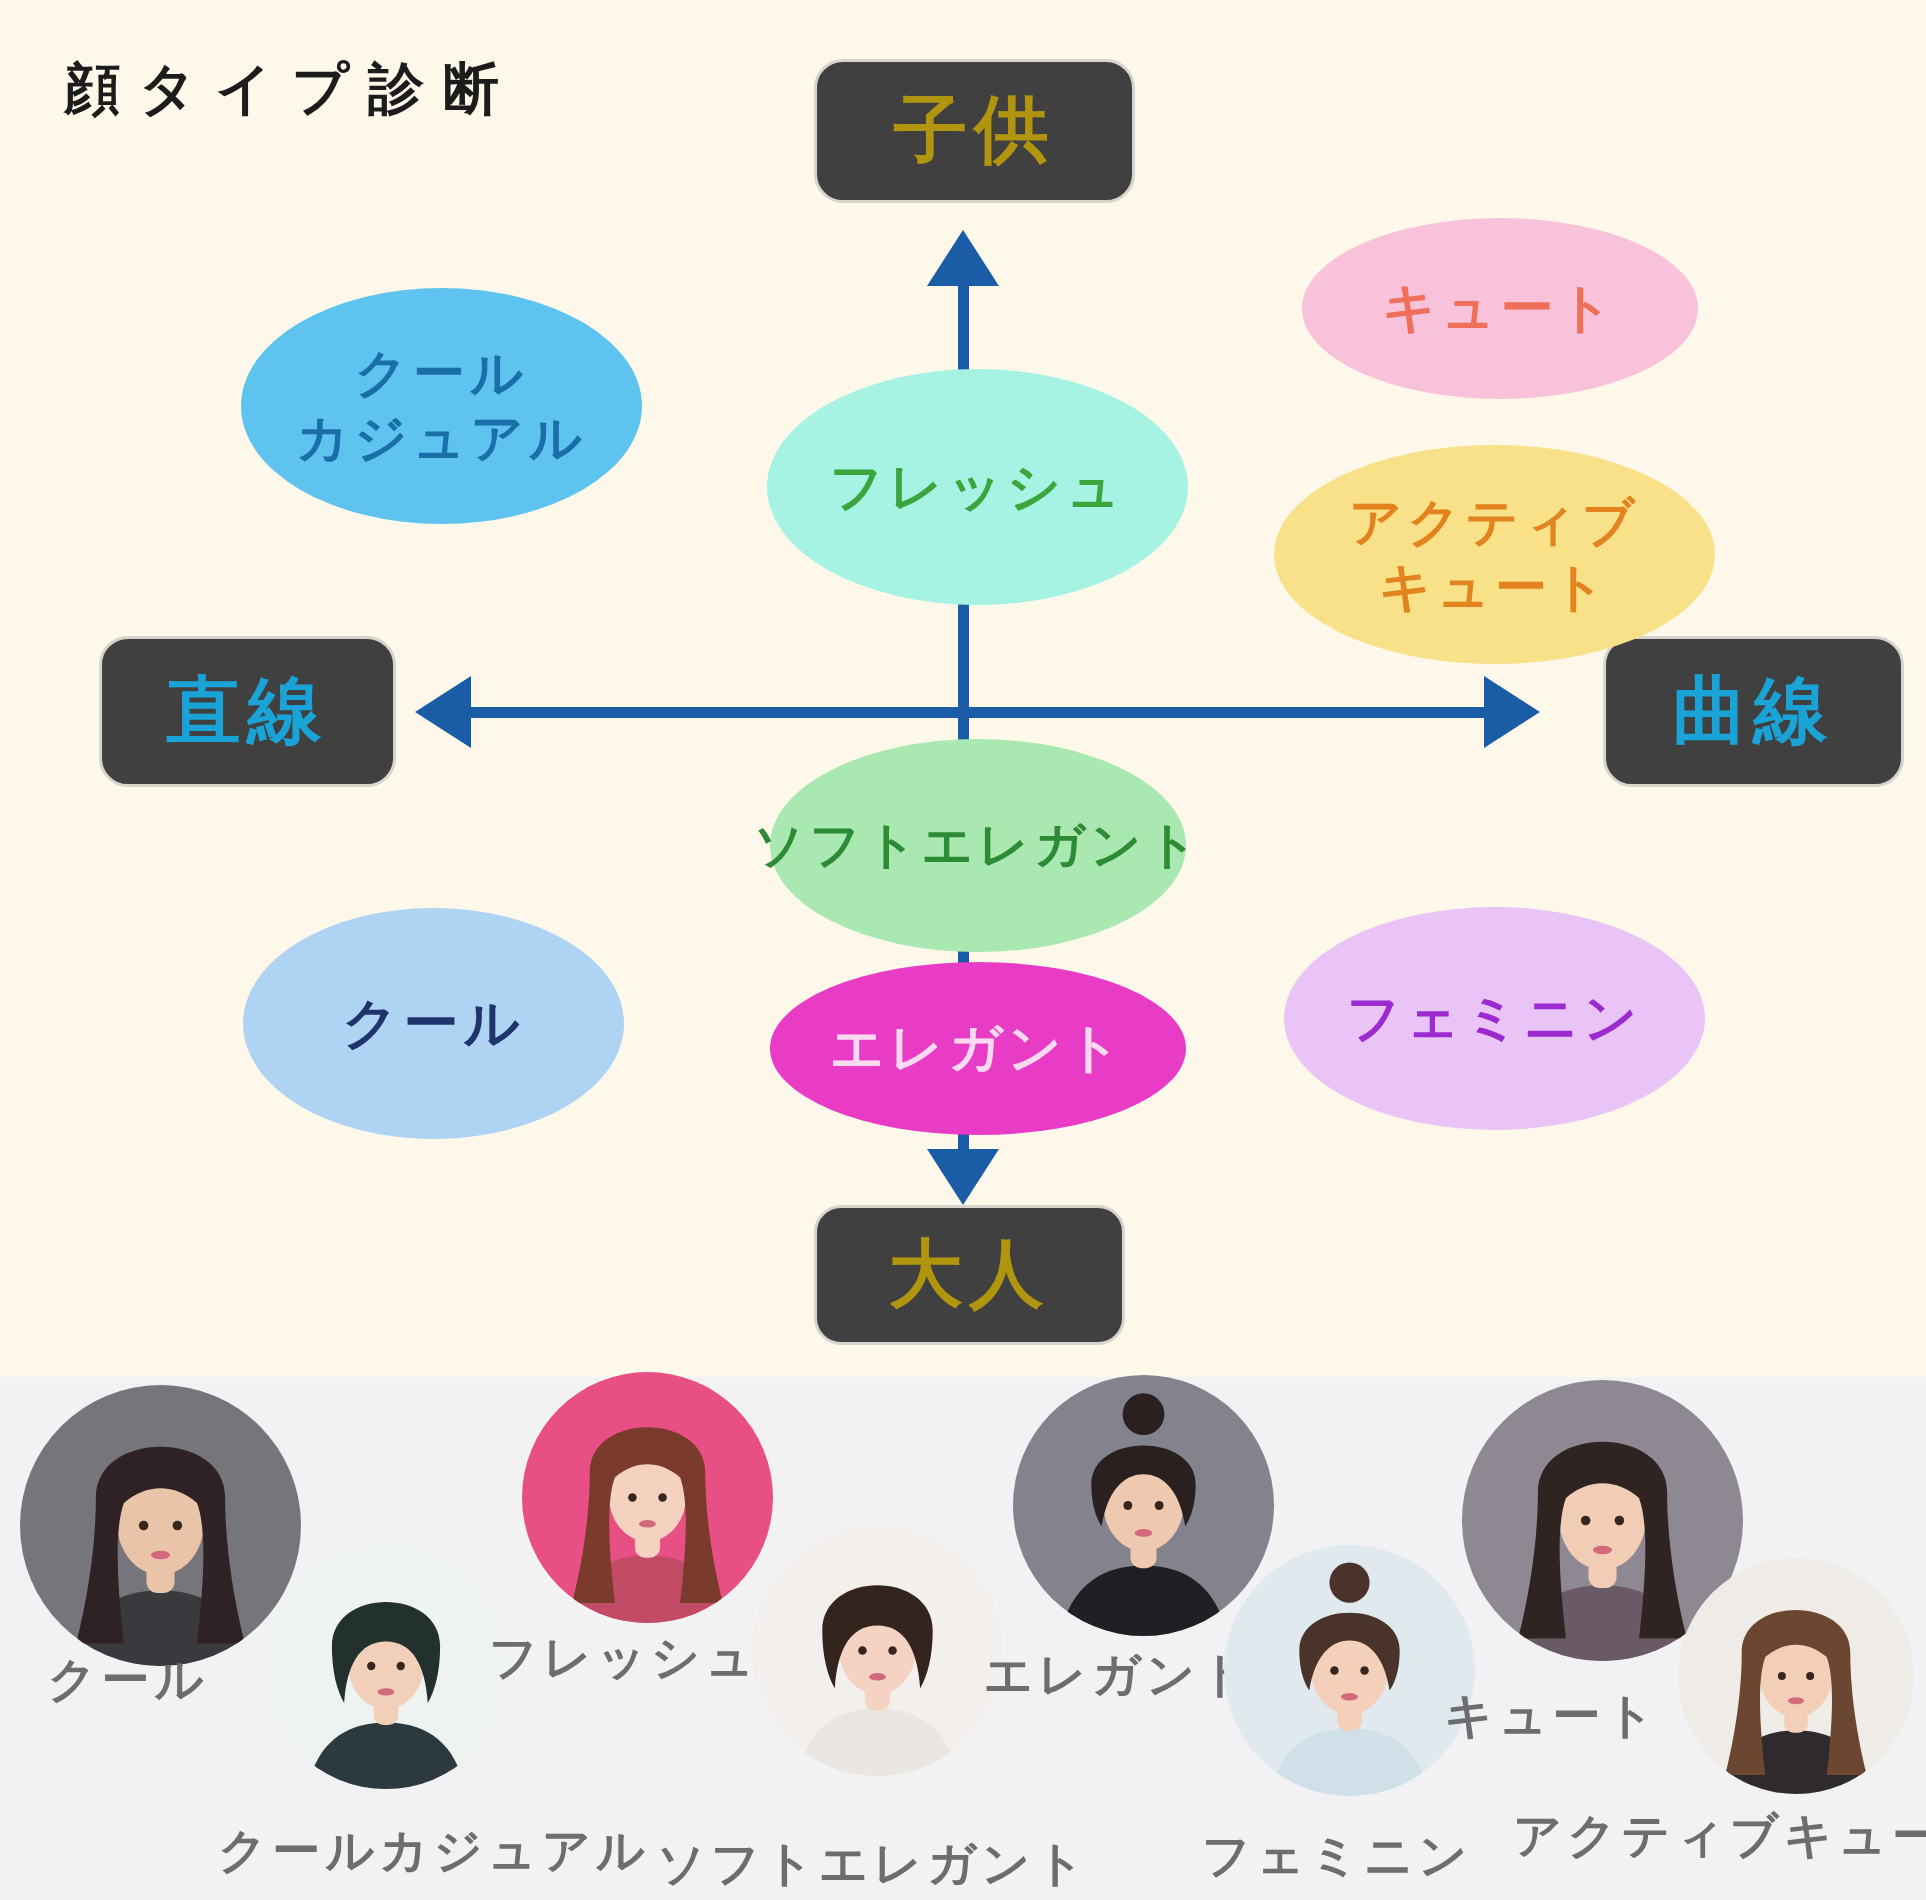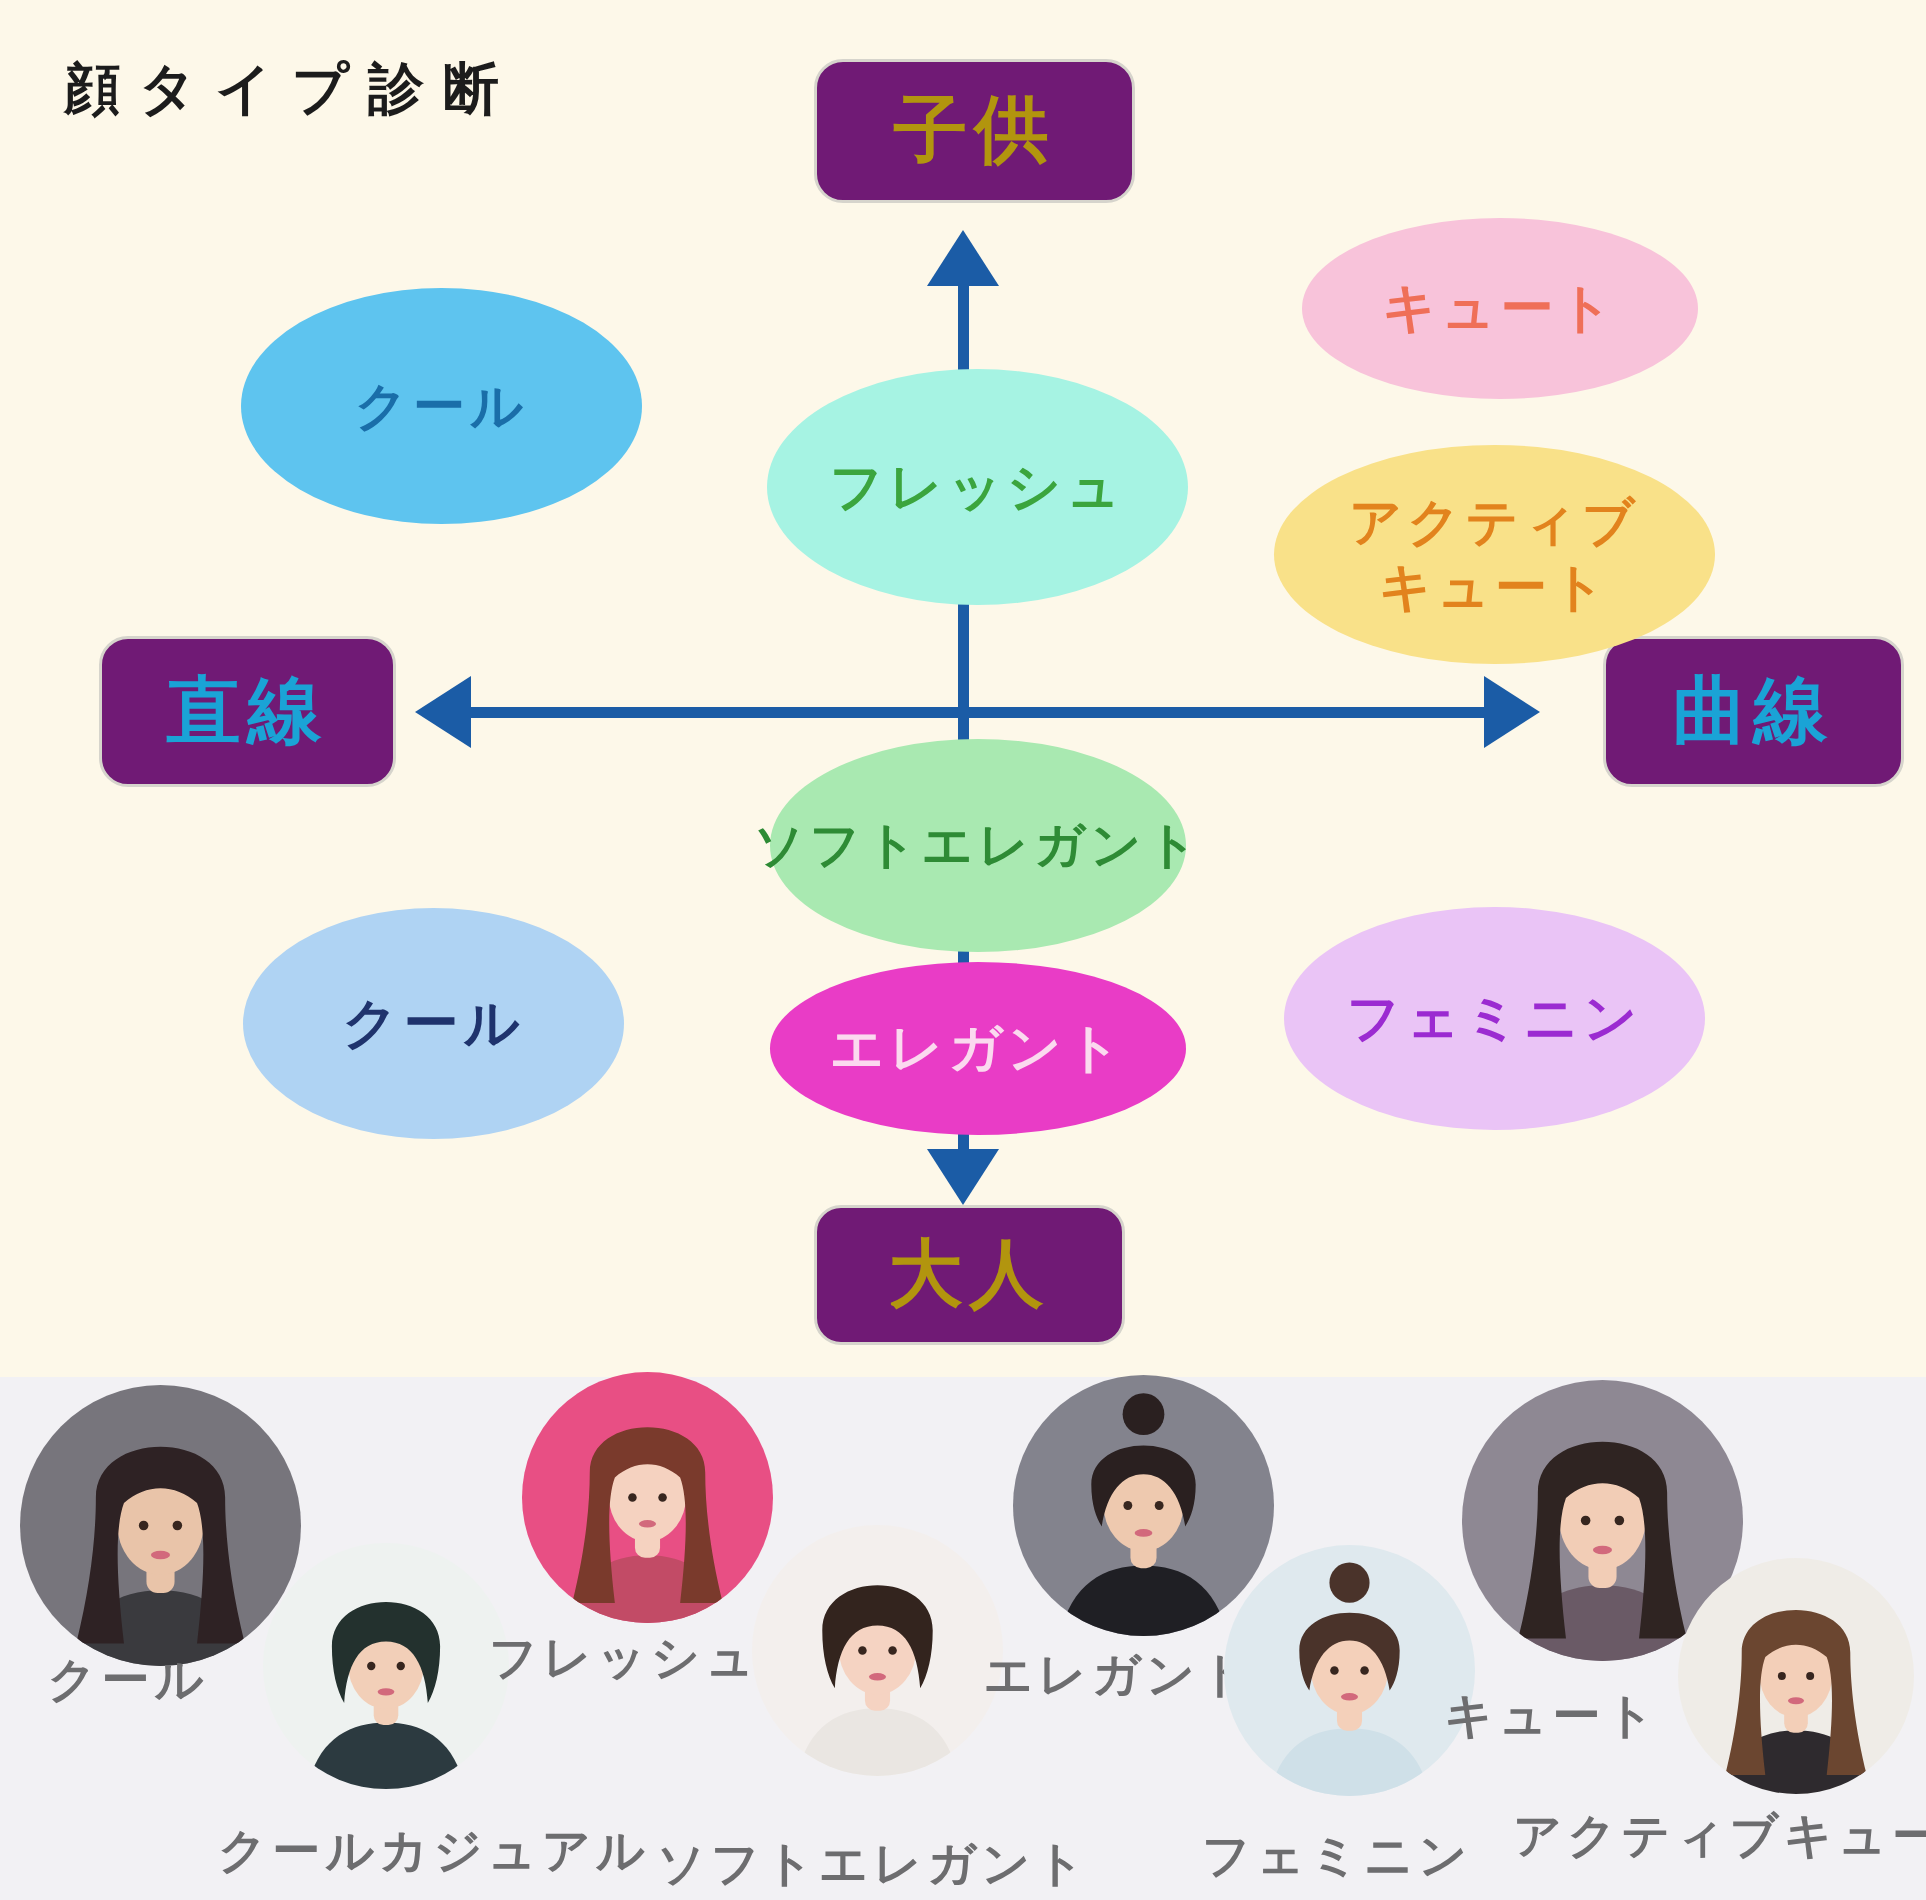--- a/index.html
+++ b/index.html
@@ -9,21 +9,21 @@
     background:#fdf8e9;
   }
   .diagram{position:absolute;left:0;top:0;width:1926px;height:1377px;background:#fdf8e9;}
   .strip{position:absolute;left:0;top:1377px;width:1926px;height:524px;background:#f2f1f4;}
 
   .hand-title{
     position:absolute;font-size:56px;font-weight:700;color:#1c1c1c;
     letter-spacing:19px;white-space:nowrap;margin-top:8px;
   }
   .pole-box{
-    position:absolute;background:#701a75;border:3px solid #d6d4cc;border-radius:29px;
+    position:absolute;background:#404040;border:3px solid #d6d4cc;border-radius:29px;
     display:flex;align-items:center;justify-content:center;
   }
   .pole-box .pole-label{font-size:74px;font-weight:bold;color:#b2950e;letter-spacing:7px;}
   .side-box .pole-label{color:#1aa3d6;}
 
   .axis-shaft{position:absolute;background:#1b5ca6;}
   .arrow{position:absolute;width:0;height:0;}
   .arrow-up{border-left:36px solid transparent;border-right:36px solid transparent;border-bottom:56px solid #1b5ca6;}
   .arrow-down{border-left:36px solid transparent;border-right:36px solid transparent;border-top:56px solid #1b5ca6;}
   .arrow-left{border-top:36px solid transparent;border-bottom:36px solid transparent;border-right:56px solid #1b5ca6;}
@@ -67,20 +67,21 @@
   <div class="pole-box side-box" style="left:99px;top:636px;width:291px;height:145px;">
     <span class="pole-label">直線</span>
   </div>
   <div class="pole-box side-box" style="left:1603px;top:636px;width:295px;height:145px;">
     <span class="pole-label">曲線</span>
   </div>
 
   <div id="ellipses">
       <div class="type-ellipse" style="left: 241px; top: 288px; width: 401px; height: 236px; background: rgb(94, 196, 239);">
         <div class="type-line" style="color: rgb(26, 110, 169); font-size: 52px;">クール</div>
+        <div class="type-line" style="color: rgb(26, 110, 169); font-size: 52px;">カジュアル</div>
       </div>
       <div class="type-ellipse" style="left: 767px; top: 369px; width: 421px; height: 236px; background: rgb(166, 243, 227);">
         <div class="type-line" style="color: rgb(59, 165, 62); font-size: 53px;">フレッシュ</div>
       </div>
       <div class="type-ellipse" style="left: 1302px; top: 218px; width: 396px; height: 181px; background: rgb(248, 195, 218);">
         <div class="type-line" style="color: rgb(239, 111, 88); font-size: 53px;">キュート</div>
       </div>
       <div class="type-ellipse" style="left: 1274px; top: 445px; width: 441px; height: 219px; background: rgb(249, 225, 137);">
         <div class="type-line" style="color: rgb(226, 131, 29); font-size: 52px;">アクティブ</div>
         <div class="type-line" style="color: rgb(226, 131, 29); font-size: 52px;">キュート</div>

